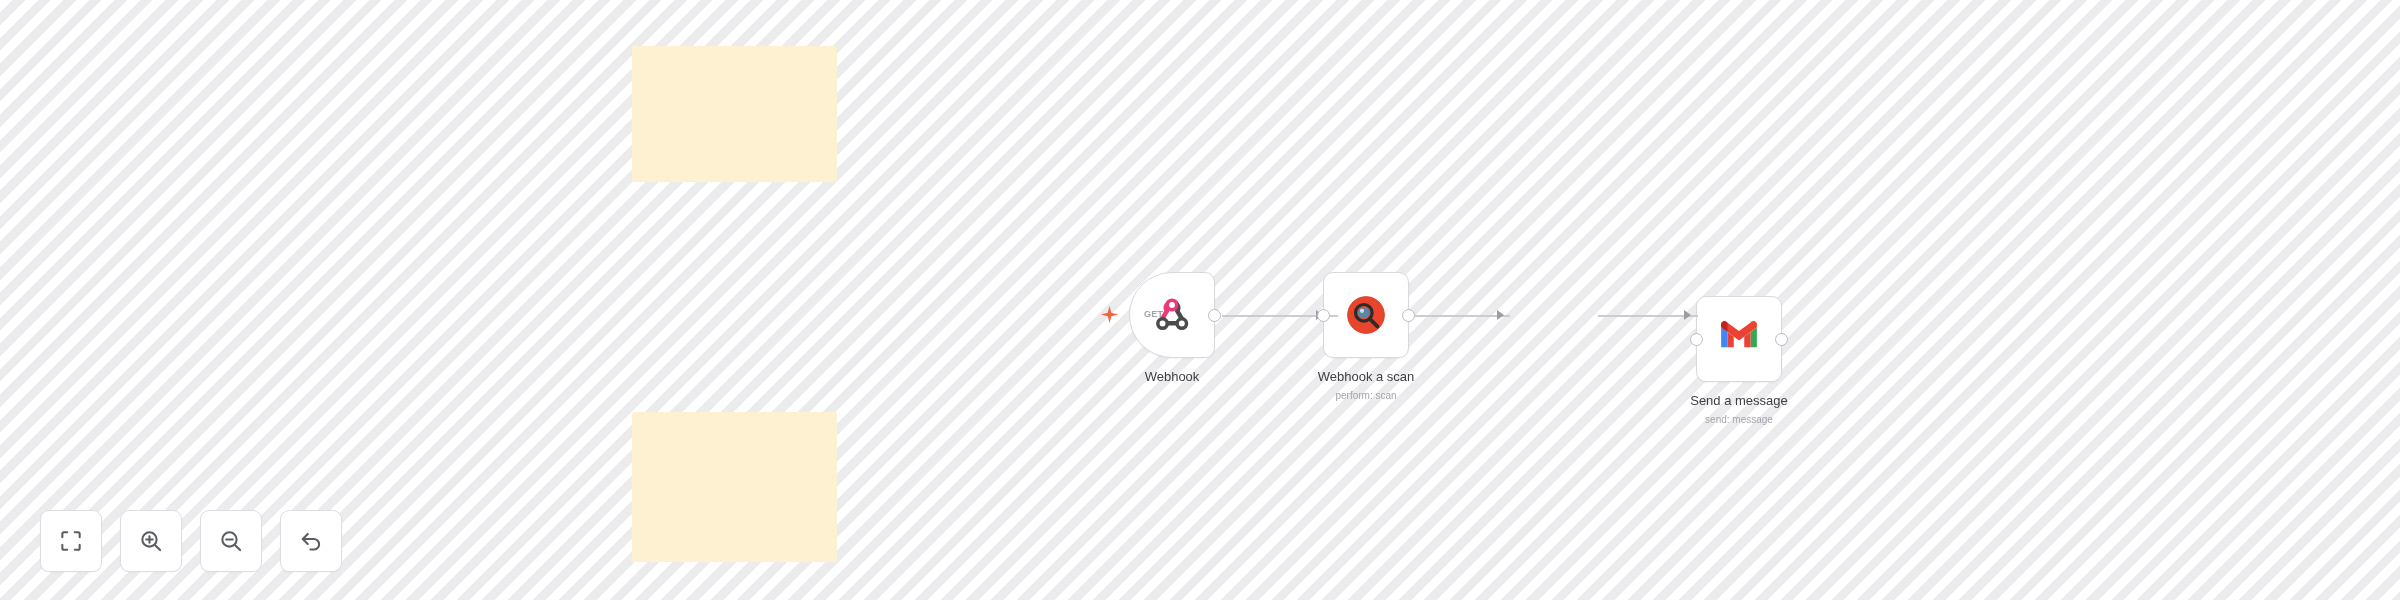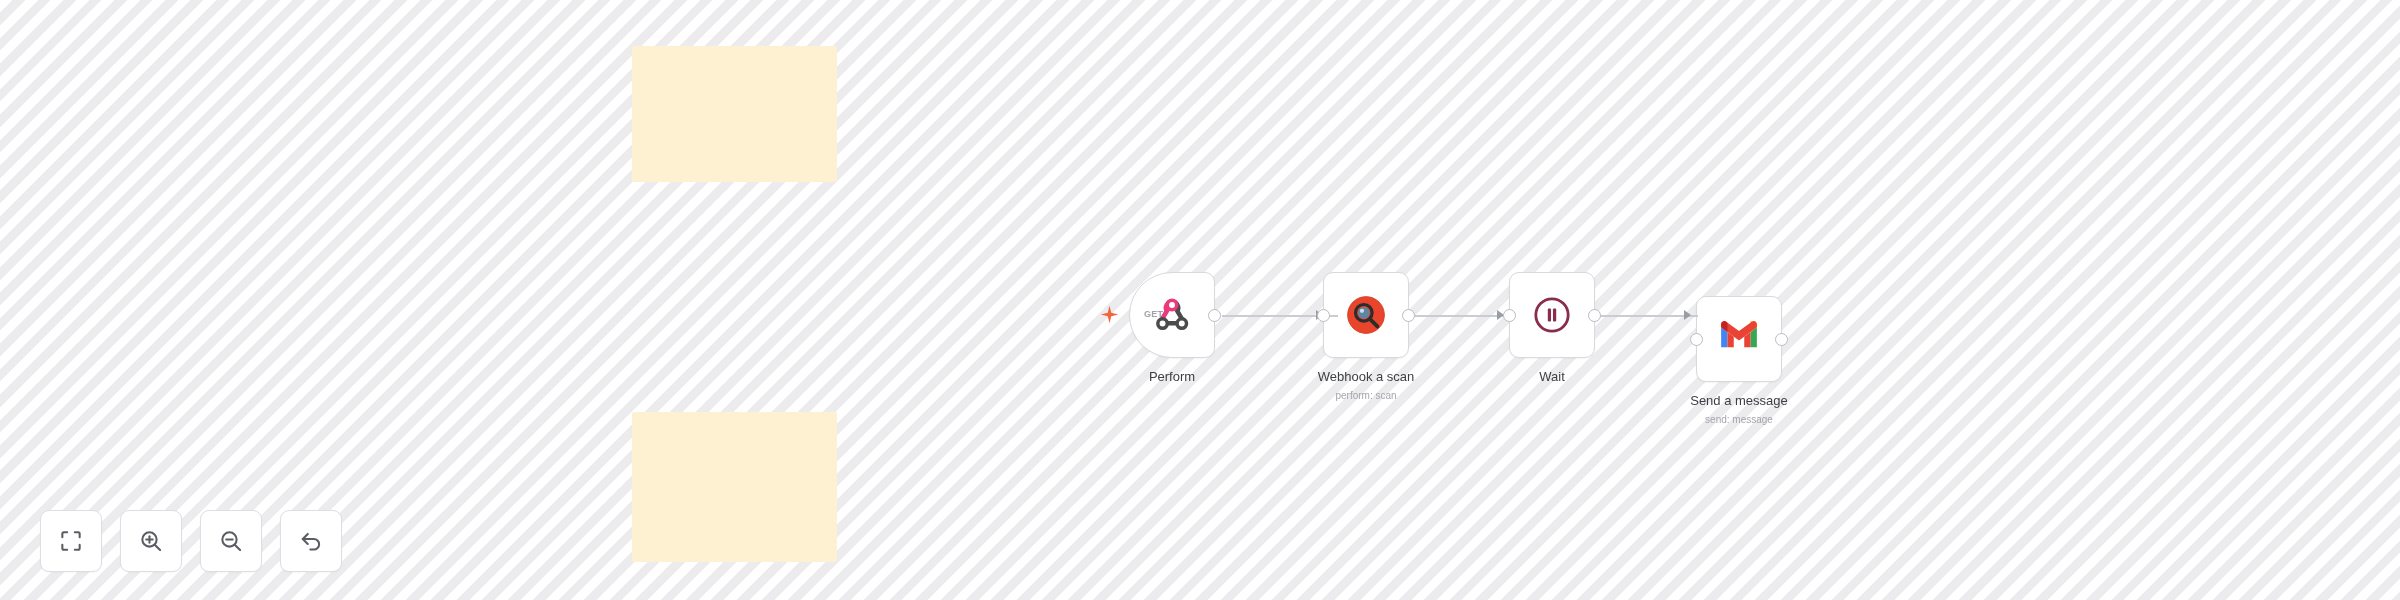--- a/index.html
+++ b/index.html
@@ -204,21 +204,21 @@
             <path d="M32.5 33.5 h-17" fill="none" stroke="#4b4b4b" stroke-width="5.2" stroke-linecap="round"></path>
             <circle cx="24" cy="12.5" r="5.4" fill="#fff" stroke="#eb3a7b" stroke-width="4"></circle>
             <circle cx="13.2" cy="33.8" r="5.4" fill="#fff" stroke="#4b4b4b" stroke-width="4"></circle>
             <circle cx="35.2" cy="33.8" r="5.4" fill="#fff" stroke="#4b4b4b" stroke-width="4"></circle>
           </svg>
         </span>
         <span class="port out"></span>
         <span class="port-caption">GET</span>
       </div>
       <div class="label-wrap">
-        <div class="node-label">Perform</div>
+        <div class="node-label">Webhook</div>
       </div>
     </div>
 
     <div class="node-group" style="left:1323px;">
       <div class="node-box">
         <span class="node-icon">
           <svg viewBox="0 0 48 48" width="42" height="42" aria-hidden="true">
             <circle cx="24" cy="24" r="21" fill="#e8452c"></circle>
             <circle cx="24" cy="24" r="21" fill="none" stroke="#d33a22" stroke-width="1"></circle>
             <circle cx="21.5" cy="21.5" r="9.5" fill="none" stroke="#2c2c2c" stroke-width="3.6"></circle>
@@ -229,36 +229,20 @@
         </span>
         <span class="port in"></span>
         <span class="port out"></span>
       </div>
       <div class="label-wrap">
         <div class="node-label">Webhook a scan</div>
         <div class="node-sublabel">perform: scan</div>
       </div>
     </div>
 
-    <div class="node-group" style="left:1509px;">
-      <div class="node-box">
-        <span class="node-icon">
-          <svg viewBox="0 0 48 48" width="42" height="42" aria-hidden="true">
-            <circle cx="24" cy="24" r="18.5" fill="none" stroke="#8a2c4d" stroke-width="3.2"></circle>
-            <rect x="19.2" y="16.5" width="3.7" height="15" rx="1.2" fill="#8a2c4d"></rect>
-            <rect x="25.1" y="16.5" width="3.7" height="15" rx="1.2" fill="#8a2c4d"></rect>
-          </svg>
-        </span>
-        <span class="port in"></span>
-        <span class="port out"></span>
-      </div>
-      <div class="label-wrap">
-        <div class="node-label">Wait</div>
-      </div>
-    </div>
 
     <div class="node-group" style="left:1696px;margin-top:24px;">
       <div class="node-box">
         <span class="node-icon">
           <svg viewBox="0 0 48 36" width="42" height="32" aria-hidden="true">
             <path d="M3.6 33 h7.2 V15.6 L3.6 10.2 Z" fill="#4285f4"></path>
             <path d="M37.2 33 h7.2 V10.2 l-7.2 5.4 Z" fill="#34a853"></path>
             <path d="M37.2 3 v12.6 l7.2 -5.4 V6.6 A3.6 3.6 0 0 0 39 3.7 Z" fill="#fbbc04"></path>
             <path d="M10.8 33 V15.6 L24 25.5 l13.2 -9.9 V33 h-7.2 V21 L24 25.5 L18 21 v12 Z" fill="#ea4335"></path>
             <path d="M3.6 10.2 V6.6 A3.6 3.6 0 0 1 9 3.7 L24 14.7 L39 3.7 A3.6 3.6 0 0 1 44.4 6.6 v3.6 L24 25.5 Z" fill="#ea4335"></path>

